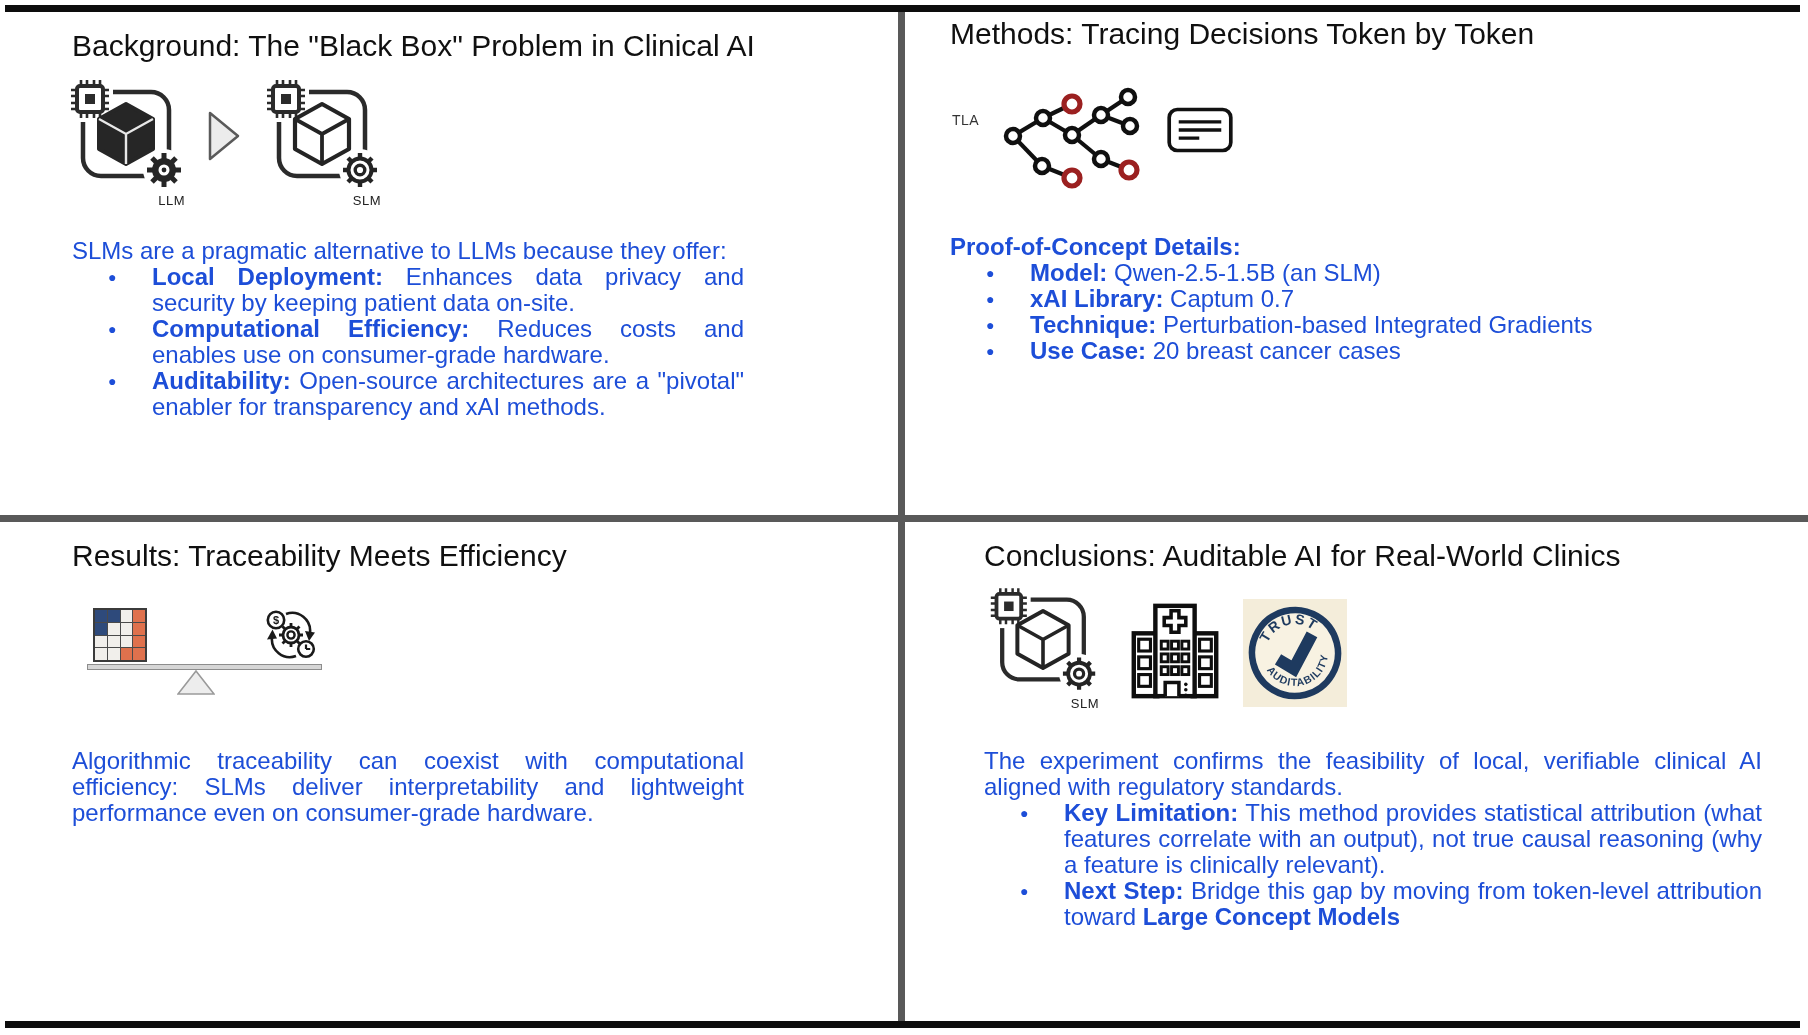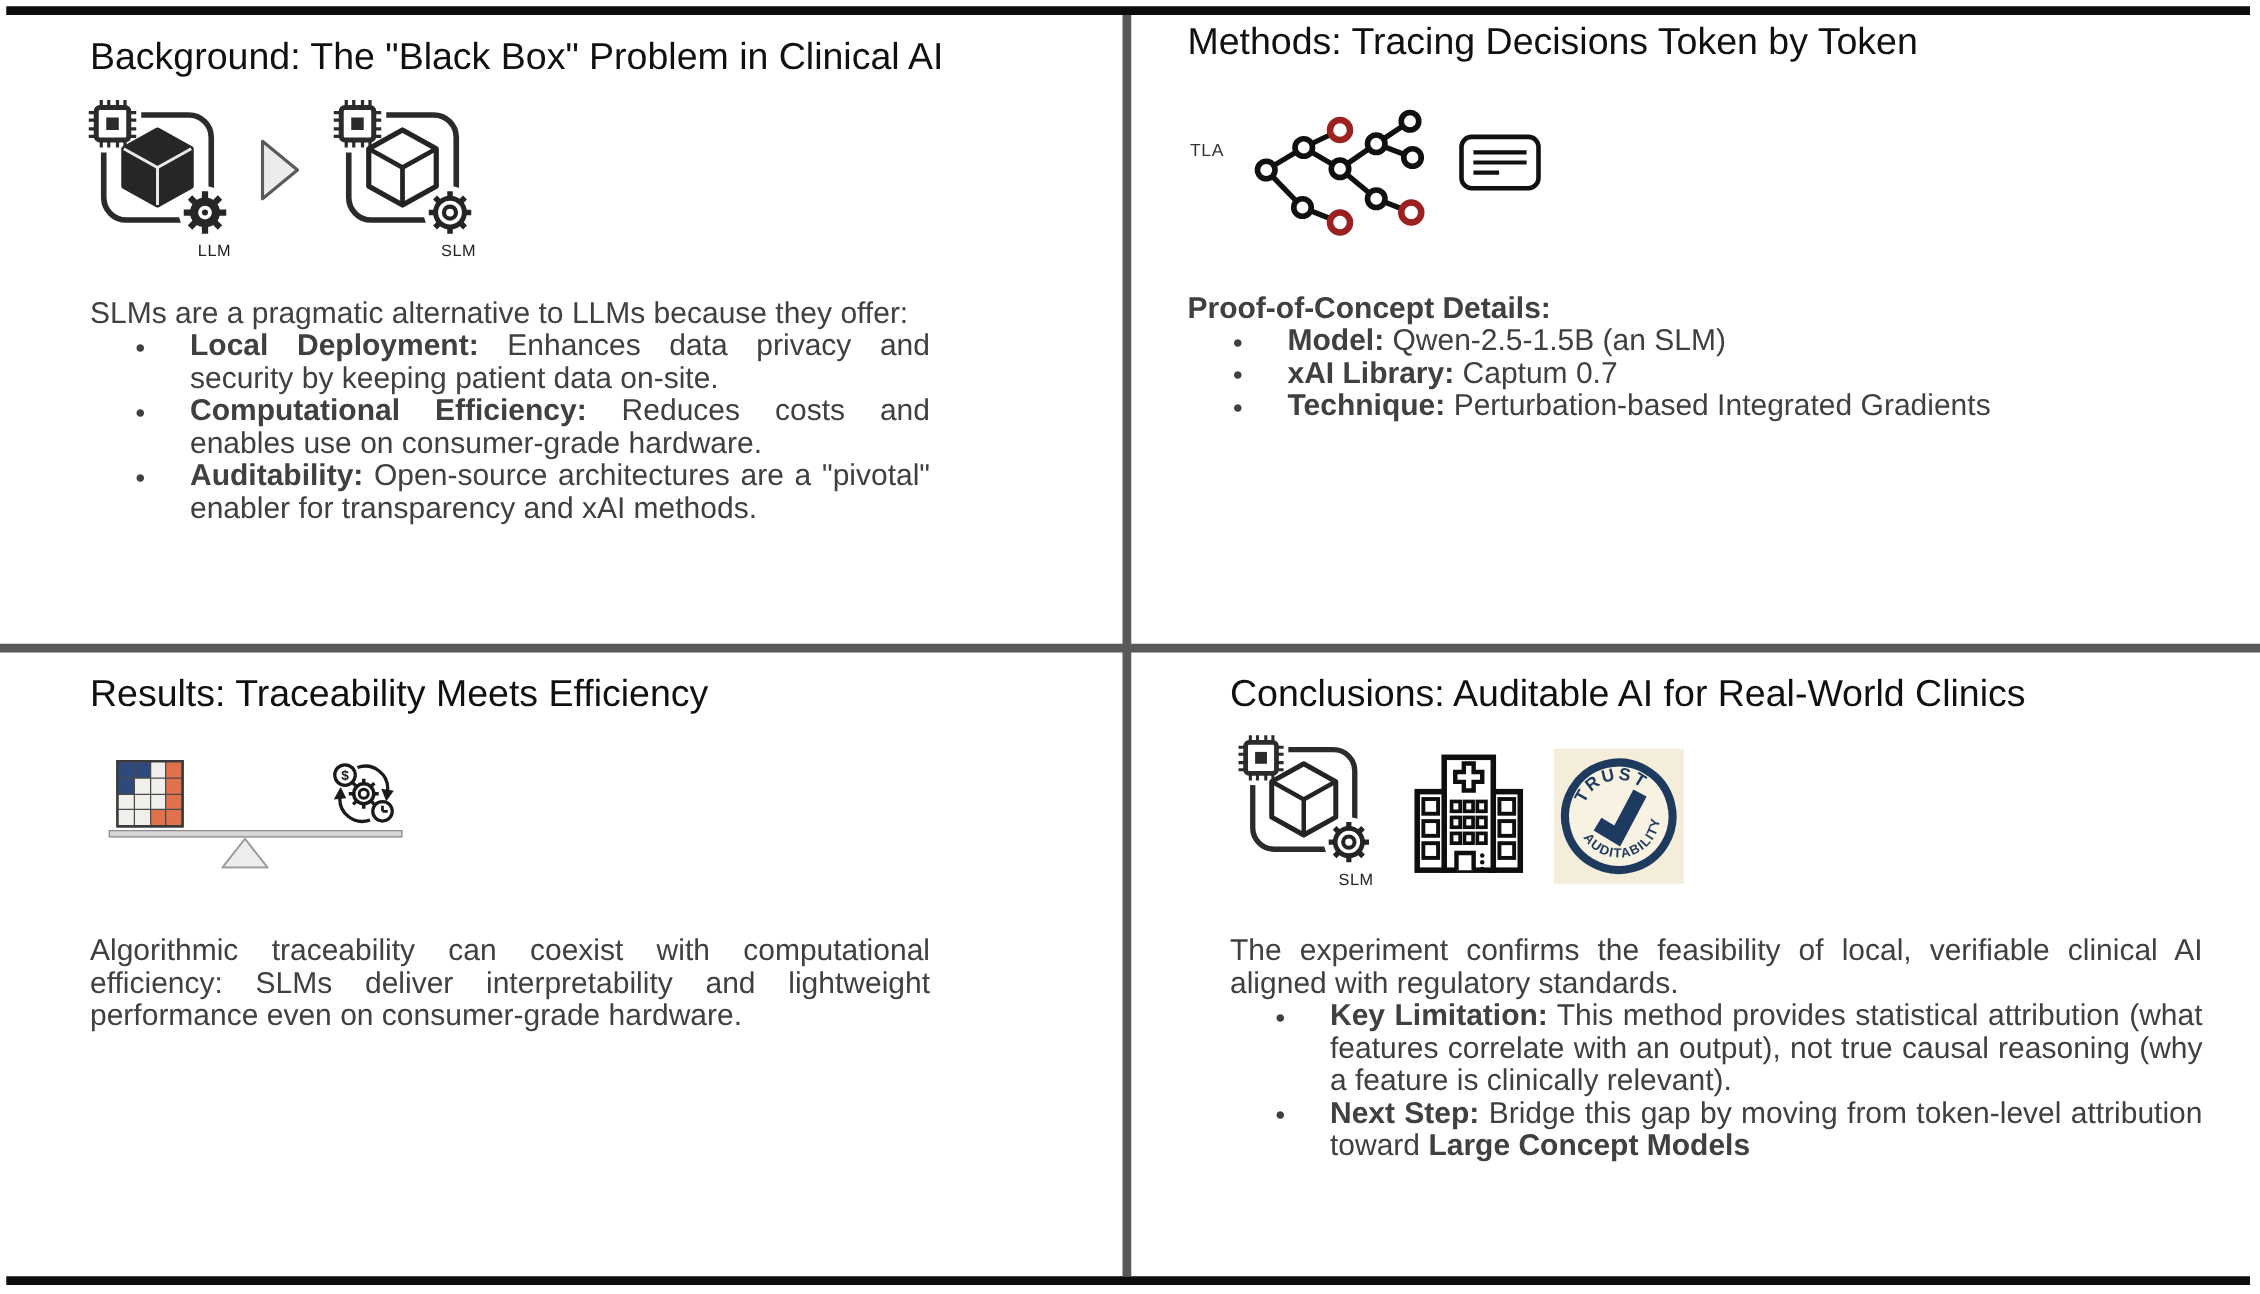--- a/index.html
+++ b/index.html
@@ -15,21 +15,21 @@
   .quad{position:absolute;}
   .q-tl{left:5px;top:12px;width:893px;height:503px;}
   .q-tr{left:905px;top:0;width:898px;height:594px;}
   .q-bl{left:5px;top:522px;width:893px;height:499px;}
   .q-br{left:939px;top:522px;width:898px;height:499px;}
 
   .title{position:absolute;font-size:30px;line-height:36px;color:#101010;white-space:nowrap;}
   .q-tl .title,.q-bl .title{left:67px;top:16px;}
   .q-tr .title,.q-br .title{left:45px;top:16px;}
 
-  .body-block{position:absolute;font-size:24px;line-height:26px;color:#404040;}
+  .body-block{position:absolute;font-size:24px;line-height:26px;color:#1d4ed8;}
   .q-tl .body-block{left:67px;top:226px;width:672px;}
   .q-tr .body-block{left:45px;top:234px;width:772px;}
   .q-bl .body-block{left:67px;top:226px;width:672px;}
   .q-br .body-block{left:45px;top:226px;width:778px;}
 
   .jt{text-align:justify;}
   .b{font-weight:bold;}
   ul.blist{list-style:none;margin:0;padding:0;}
   ul.blist li{position:relative;padding-left:80px;text-align:justify;}
   ul.blist li::before{content:"●";position:absolute;left:36px;top:0;font-size:14px;line-height:26px;}
@@ -204,20 +204,23 @@
       <ul class="blist">
         <li>
           <span class="b">Model:</span><span> Qwen-2.5-1.5B (an SLM)</span>
         </li>
         <li>
           <span class="b">xAI Library:</span><span> Captum 0.7</span>
         </li>
         <li>
           <span class="b">Technique:</span><span> Perturbation-based Integrated Gradients</span>
         </li>
+        <li>
+          <span class="b">Use Case:</span><span> 20 breast cancer cases</span>
+        </li>
       </ul>
     </div>
   </div>
 
   <div class="quad q-bl">
     <div class="title">Results: Traceability Meets Efficiency</div>
 
     <div class="seesaw">
       <div class="mini-grid">
           <div class="cell" style="background: rgb(46, 74, 123);"></div>

